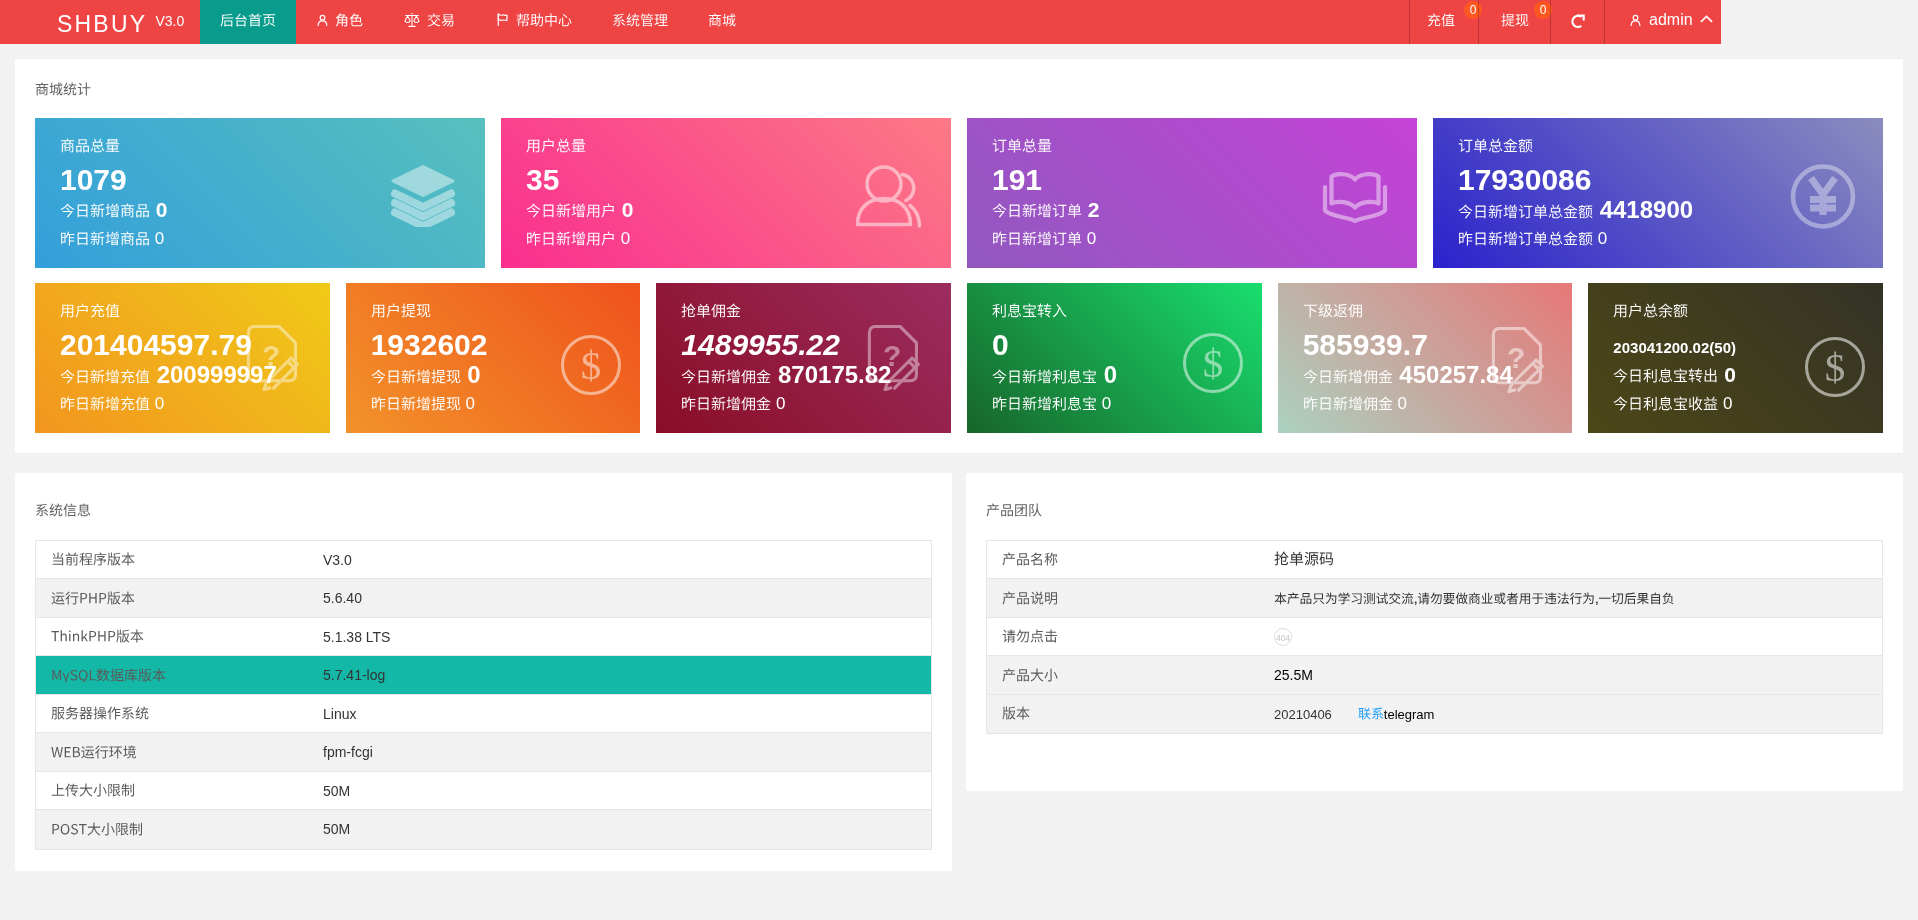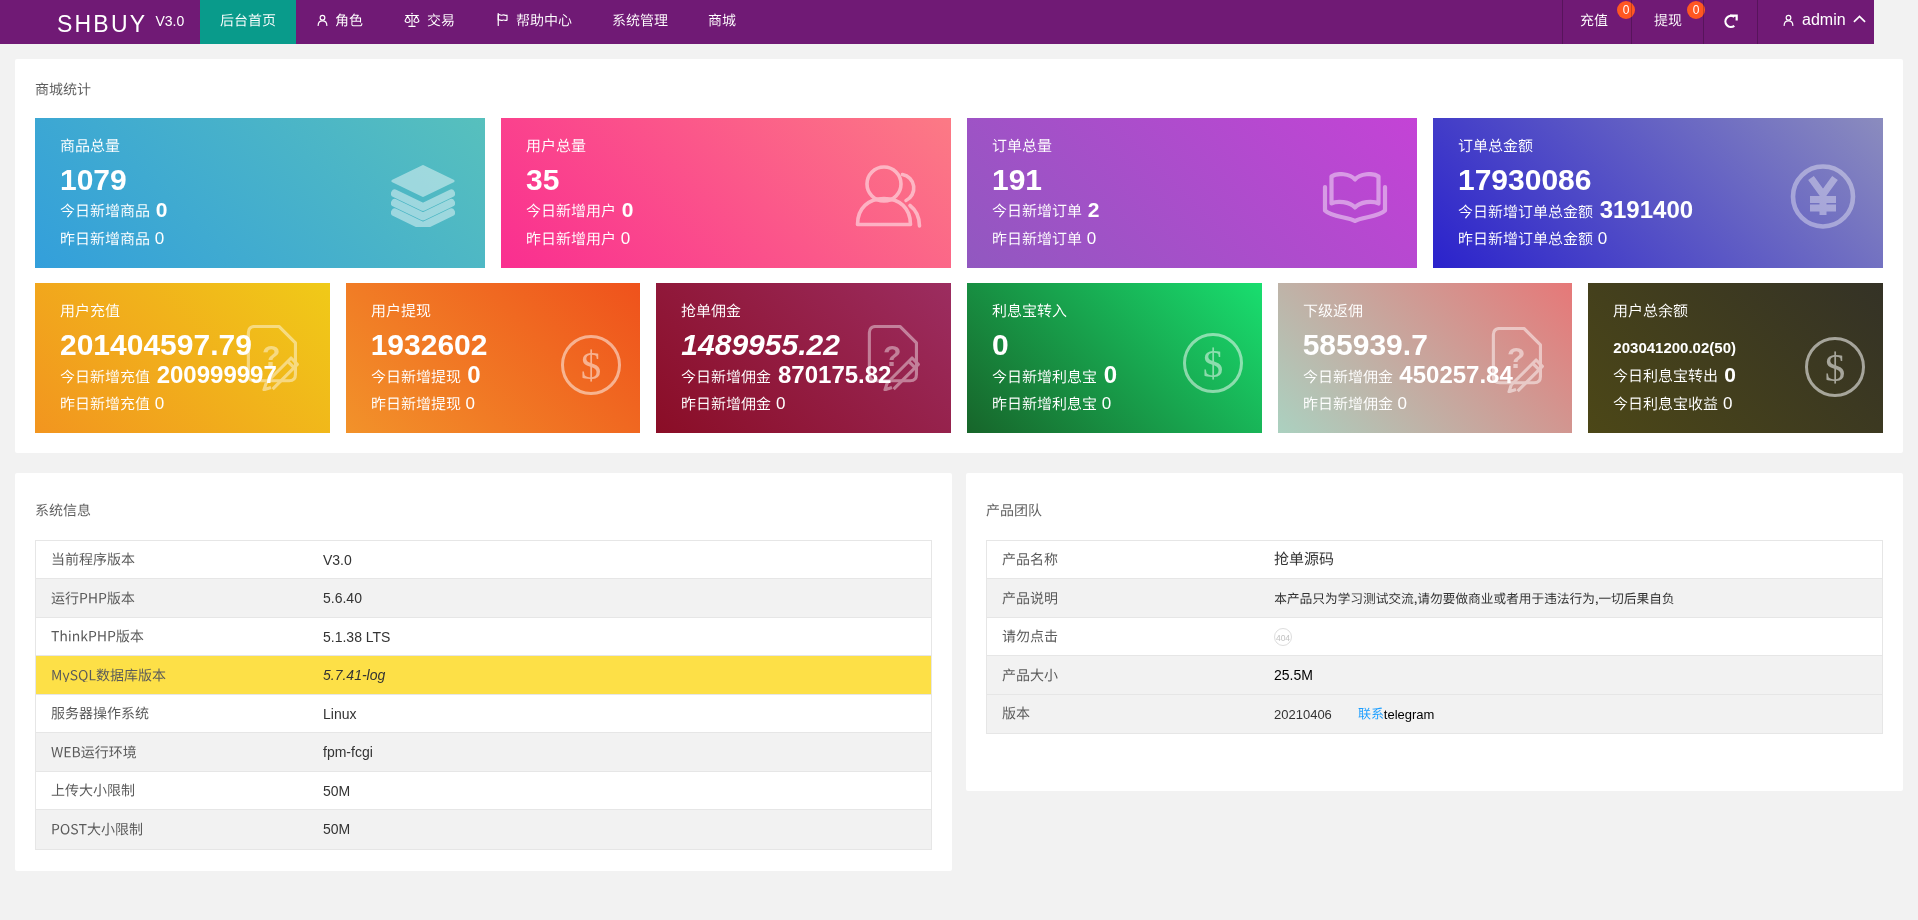--- a/index.html
+++ b/index.html
@@ -1,16 +1,16 @@
 <!DOCTYPE html>
 <html><head><meta charset="utf-8"><style>
 * { margin:0; padding:0; box-sizing:border-box; }
 html,body { width:1918px; height:920px; background:#f2f2f2; font-family:"Liberation Sans",sans-serif; overflow:hidden; }
 svg.ct { display:inline-block; }
-.nav { position:absolute; left:0; top:0; width:1874px; height:44px; background:#701a75; }
+.nav { position:absolute; left:0; top:0; width:1721px; height:44px; background:#ef4444; }
 .logo { position:absolute; left:57px; top:0; line-height:42px; color:#fff; font-size:23px; letter-spacing:2.2px; }
 .logo .ver { font-size:14px; letter-spacing:0; vertical-align:6px; }
 .nitem { float:left; height:44px; line-height:40px; padding:0 20px; color:#fff; }
 .lwrap { position:absolute; left:200px; top:0; height:44px; }
 .active { background:#099b8b; }
 .rwrap { position:absolute; right:0; top:0; height:44px; }
 .ritem { float:left; position:relative; height:44px; line-height:40px; color:#fff; border-left:1px solid rgba(0,0,0,.22); }
 .badge { position:absolute; top:1px; right:-4px; width:18px; height:18px; border-radius:9px; background:#ff5722; color:#fff; font-size:12px; line-height:18px; text-align:center; }
 .adm { font-size:16px; margin-left:1px; }
 .panel { position:absolute; background:#fff; border-radius:2px; }
@@ -254,21 +254,21 @@
               <use href="#g4eca" xlink:href="#g4eca" x="0"></use>
               <use href="#g65e5" xlink:href="#g65e5" x="1000"></use>
               <use href="#g65b0" xlink:href="#g65b0" x="2000"></use>
               <use href="#g589e" xlink:href="#g589e" x="3000"></use>
               <use href="#g8ba2" xlink:href="#g8ba2" x="4000"></use>
               <use href="#g5355" xlink:href="#g5355" x="5000"></use>
               <use href="#g603b" xlink:href="#g603b" x="6000"></use>
               <use href="#g91d1" xlink:href="#g91d1" x="7000"></use>
               <use href="#g989d" xlink:href="#g989d" x="8000"></use>
             </g>
-          </svg><span class="b3" style="font-size:24px"> 3191400</span></div>
+          </svg><span class="b3" style="font-size:24px"> 4418900</span></div>
 <div class="c4"><svg class="ct" style="width:135.0px;height:15px;vertical-align:-1.80px;" viewBox="0 0 9000 1000" fill="#fff">
             <g transform="translate(0,880) scale(1,-1)">
               <use href="#g6628" xlink:href="#g6628" x="0"></use>
               <use href="#g65e5" xlink:href="#g65e5" x="1000"></use>
               <use href="#g65b0" xlink:href="#g65b0" x="2000"></use>
               <use href="#g589e" xlink:href="#g589e" x="3000"></use>
               <use href="#g8ba2" xlink:href="#g8ba2" x="4000"></use>
               <use href="#g5355" xlink:href="#g5355" x="5000"></use>
               <use href="#g603b" xlink:href="#g603b" x="6000"></use>
               <use href="#g91d1" xlink:href="#g91d1" x="7000"></use>
@@ -550,21 +550,21 @@
               <use href="#g0069" xlink:href="#g0069" x="1206"></use>
               <use href="#g006e" xlink:href="#g006e" x="1481"></use>
               <use href="#g006b" xlink:href="#g006b" x="2091"></use>
               <use href="#g0050" xlink:href="#g0050" x="2643"></use>
               <use href="#g0048" xlink:href="#g0048" x="3276"></use>
               <use href="#g0050" xlink:href="#g0050" x="4004"></use>
               <use href="#g7248" xlink:href="#g7248" x="4637"></use>
               <use href="#g672c" xlink:href="#g672c" x="5637"></use>
             </g>
           </svg></span><span class="tv"><span class="v">5.1.38 LTS</span></span></div>
-      <div class="tr" style="background:#fde047;font-style:italic;"><span class="tl"><svg class="ct" style="width:115.0px;height:14px;vertical-align:-1.68px;" viewBox="0 0 8214 1000" fill="#5a5a5a">
+      <div class="tr" style="background:#14b8a6;"><span class="tl"><svg class="ct" style="width:115.0px;height:14px;vertical-align:-1.68px;" viewBox="0 0 8214 1000" fill="#5a5a5a">
             <g transform="translate(0,880) scale(1,-1)">
               <use href="#g004d" xlink:href="#g004d" x="0"></use>
               <use href="#g0079" xlink:href="#g0079" x="812"></use>
               <use href="#g0053" xlink:href="#g0053" x="1333"></use>
               <use href="#g0051" xlink:href="#g0051" x="1929"></use>
               <use href="#g004c" xlink:href="#g004c" x="2671"></use>
               <use href="#g6570" xlink:href="#g6570" x="3214"></use>
               <use href="#g636e" xlink:href="#g636e" x="4214"></use>
               <use href="#g5e93" xlink:href="#g5e93" x="5214"></use>
               <use href="#g7248" xlink:href="#g7248" x="6214"></use>

